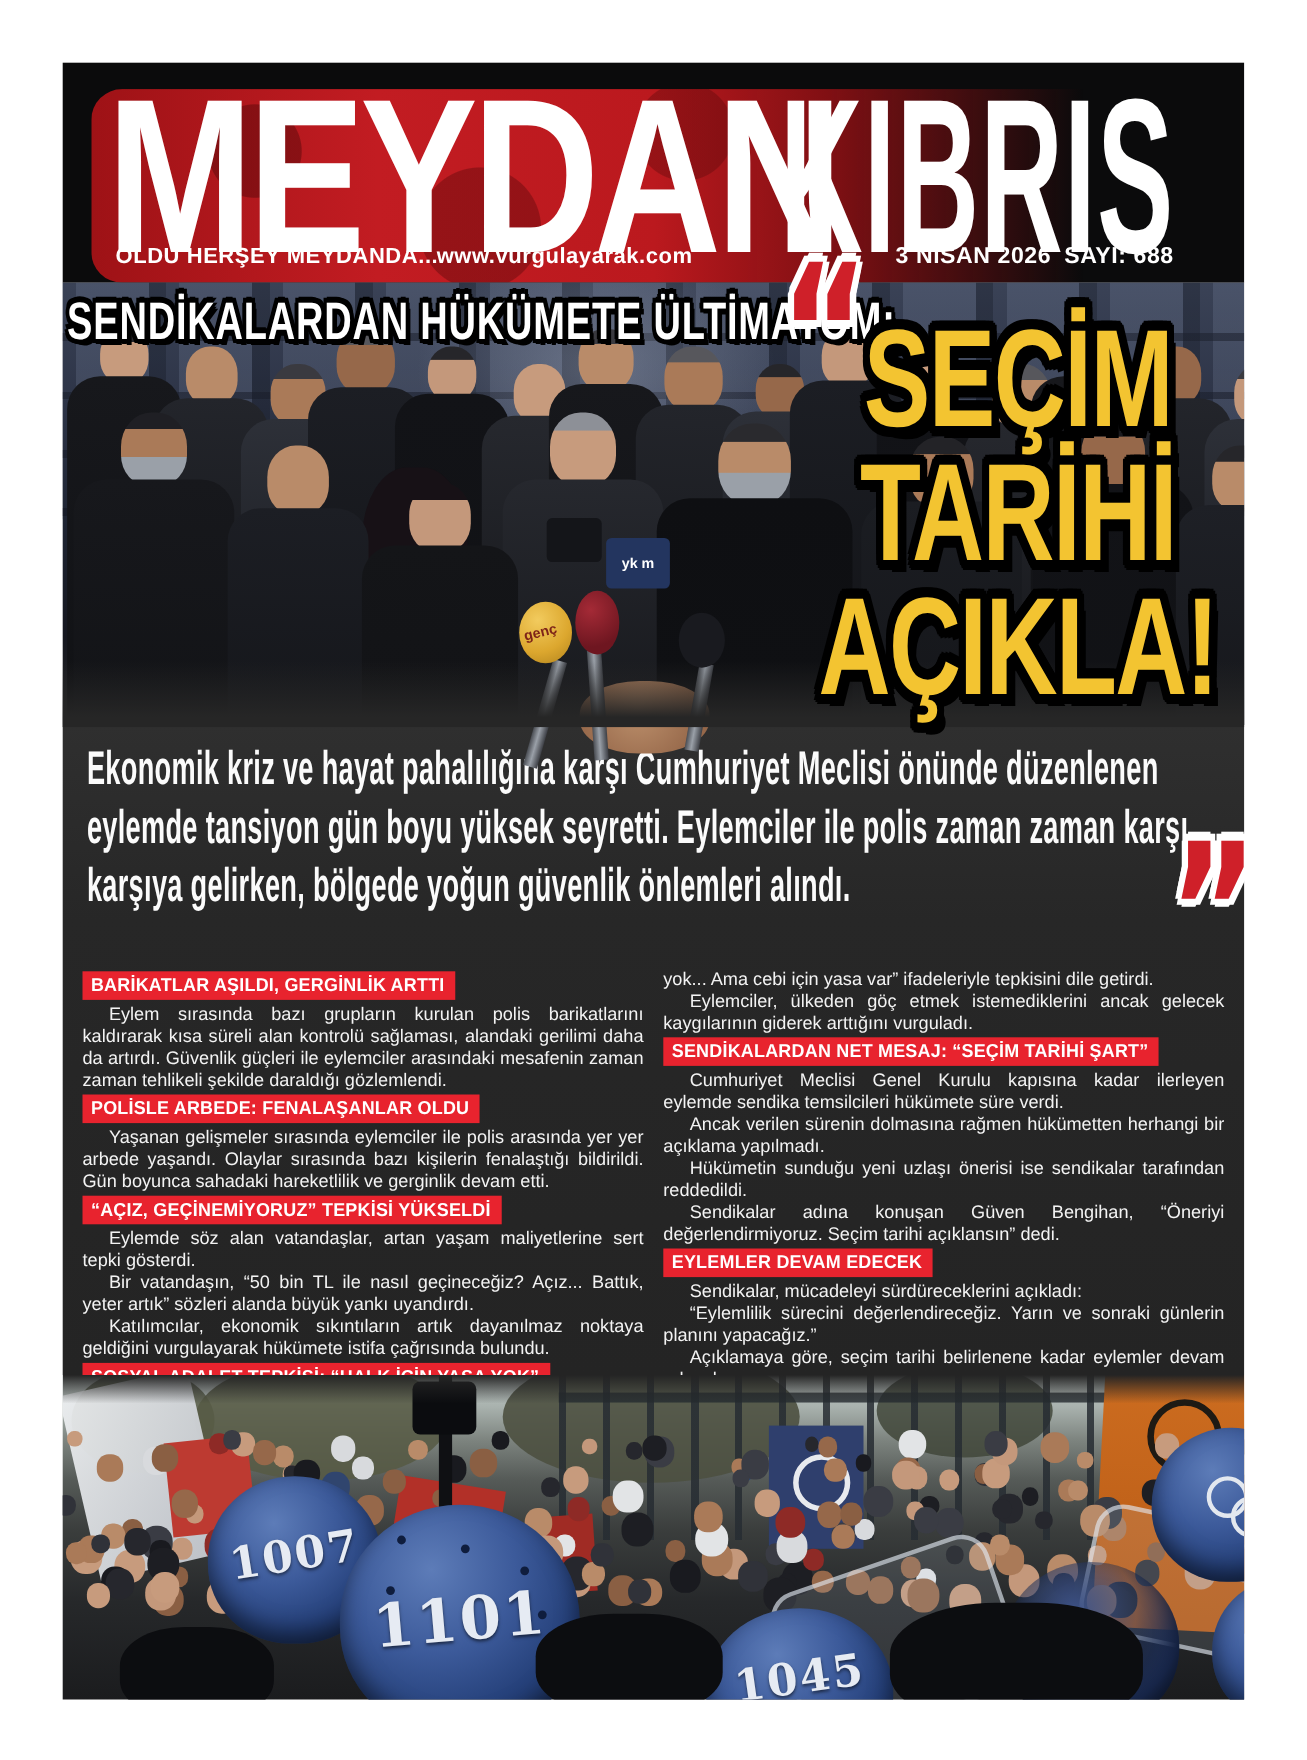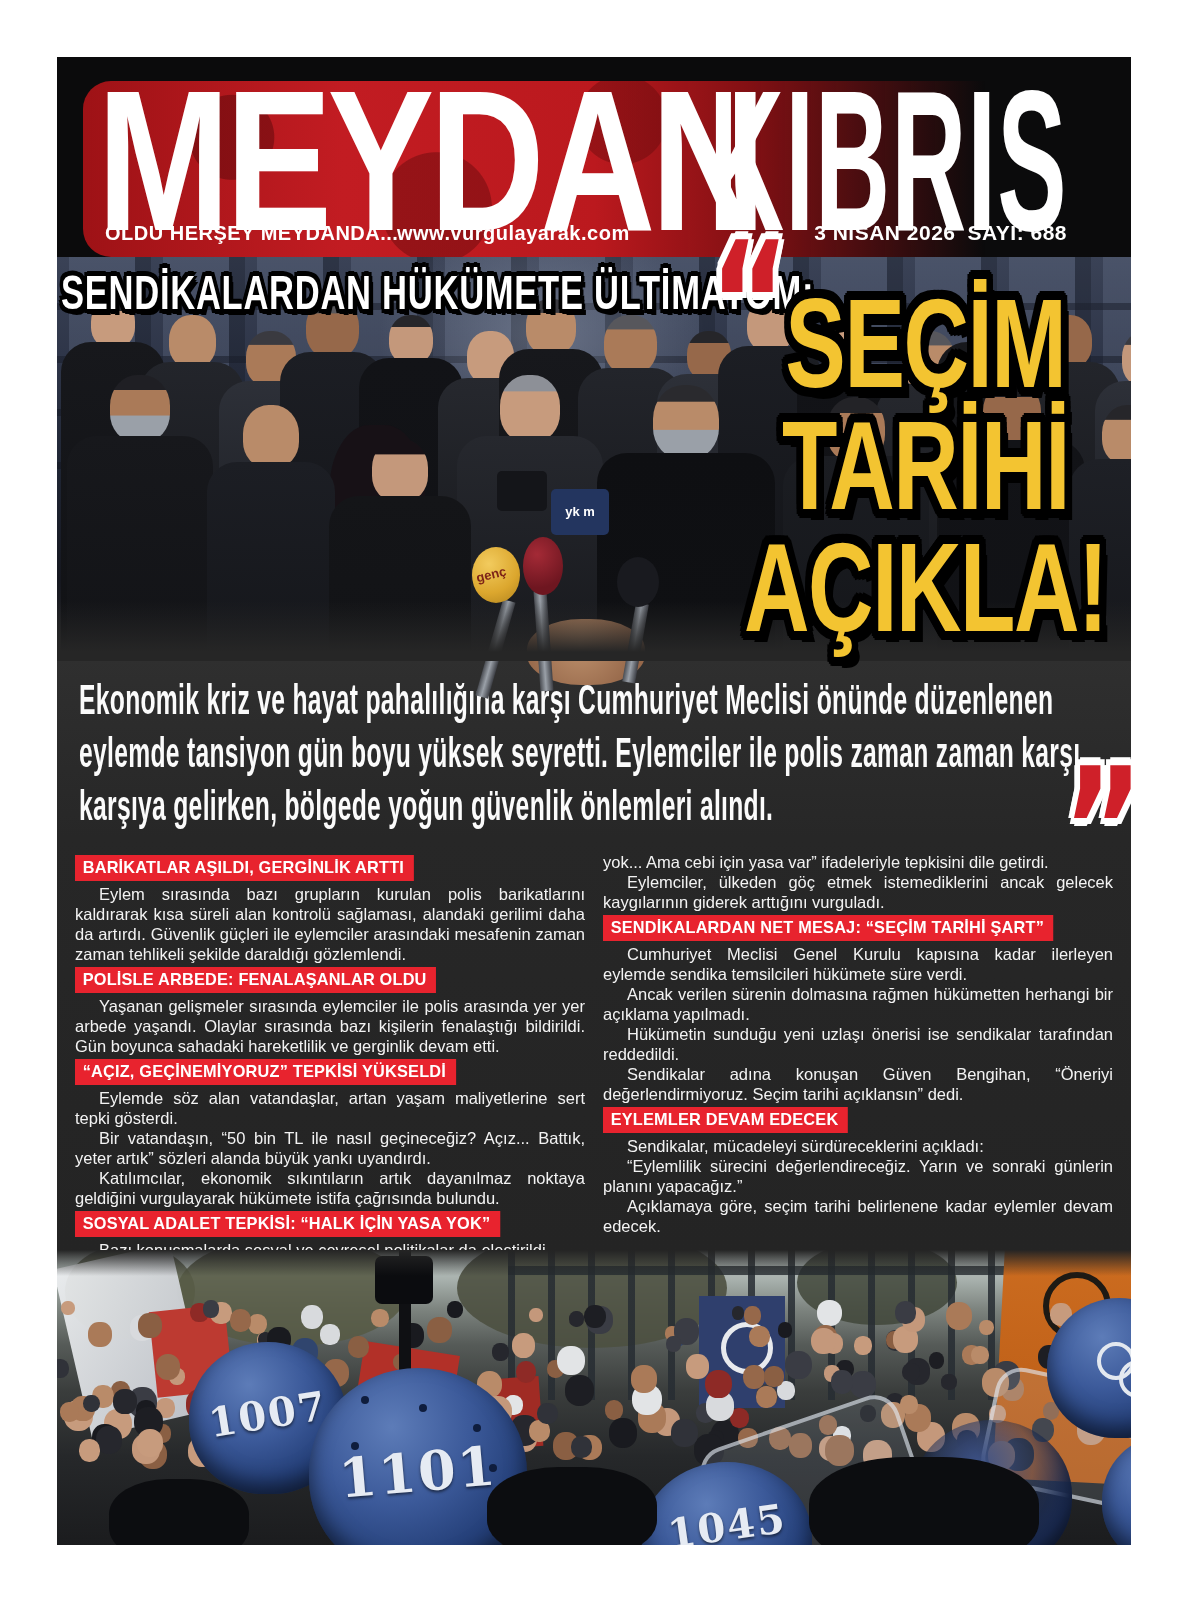--- a/index.html
+++ b/index.html
@@ -60,21 +60,21 @@
   .q{position:absolute;font-weight:bold;font-size:170px;color:#cf2029;z-index:10;font-family:"DejaVu Sans",sans-serif;
     text-shadow:-6px -6px 0 #fff,6px -6px 0 #fff,-6px 6px 0 #fff,6px 6px 0 #fff,-8px 0 0 #fff,8px 0 0 #fff,0 -8px 0 #fff,0 8px 0 #fff;}
   .q-open{left:-20px;top:-40px;}
   .q-close{right:-24px;bottom:-150px;}
   
   .band{left:57px;top:659px;width:1074px;height:591px;background:linear-gradient(180deg,#2f2f2f,#272727 30%,#242424);}
   .lede{padding:14px 22px 4px;}
   .lede-in{width:1800px;transform:scaleX(.574);transform-origin:0 0;
     font-weight:bold;font-size:43px;line-height:53px;color:#fbfbfb;letter-spacing:.5px;}
   .cols{display:flex;gap:18px;padding:16px 18px 0;}
-  .col{width:511px;color:#f3f3f3;font-size:16.5px;line-height:20px;text-align:justify;}
+  .col{width:511px;color:#f3f3f3;font-size:16.5px;line-height:20px;text-align:justify;margin-top:28px;}
   .subhead{display:inline-block;background:#e8232e;color:#fff;font-weight:bold;font-size:17px;line-height:19px;
     padding:3px 10px 4px 8px;margin:3px 0;letter-spacing:.2px;transform:scaleX(.96);transform-origin:0 50%;white-space:nowrap;}
   .para{margin:0;text-indent:24px;}
   .noindent{text-indent:0;}
   
   .photo-bot{left:57px;top:1250px;width:1074px;height:295px;overflow:hidden;
     background:linear-gradient(180deg,#c6cfcc 0%,#a8b1ad 10%,#7d847f 20%,#565b58 32%,#3a3d3c 48%,#26282a 70%,#1b1c1e 100%);}
   .fadeTop{left:0;right:0;top:0;height:26px;background:linear-gradient(180deg,#242424,rgba(36,36,36,0));z-index:11;}
   .tree{border-radius:50%;z-index:1;}
   .fence{right:0;top:0;width:58%;height:150px;z-index:2;

